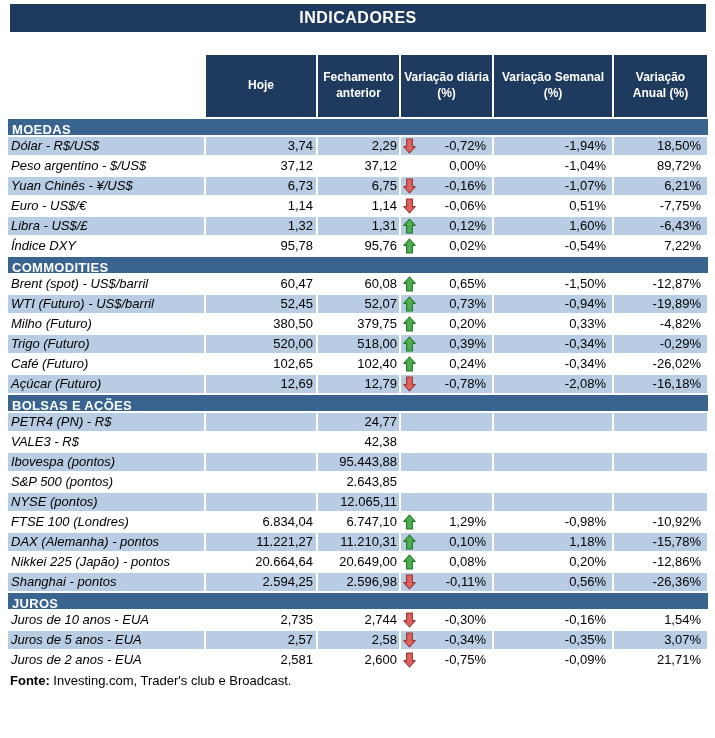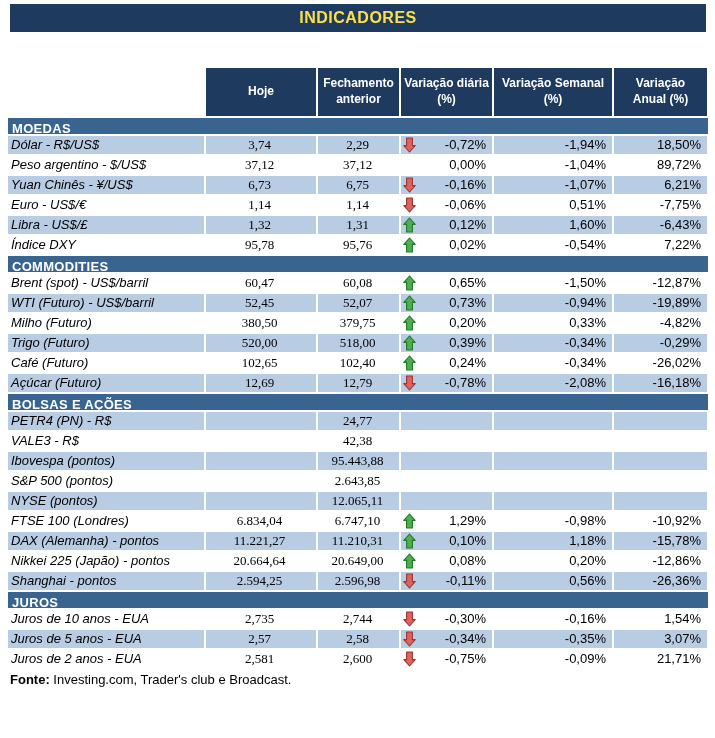--- a/index.html
+++ b/index.html
@@ -7,34 +7,34 @@
     width:715px;height:738px;overflow:hidden;
     font-family:"Liberation Sans",sans-serif;
     color:#000;
     -webkit-font-smoothing:antialiased;
   }
   .page{padding:4px 0 0 8px;width:700px;}
 
   
   .title-bar{
     margin-left:2px;width:696px;height:28px;
-    background:#1F3A5F;color:#fde047;
+    background:#1F3A5F;color:#ffffff;
     font-size:16px;font-weight:bold;letter-spacing:.5px;
     display:flex;align-items:center;justify-content:center;
   }
 
   
   .grid{
     display:grid;
     grid-template-columns:196px 110px 81px 91px 118px 93px;
     column-gap:2px;
   }
 
   
-  .col-headers{margin-top:36px;height:48px;}
+  .col-headers{margin-top:23px;height:62px;}
   .hcell{
     background:#1F3A5F;color:#fff;
     font-size:12px;font-weight:bold;line-height:1.3;
     display:flex;flex-direction:column;align-items:center;justify-content:center;
     text-align:center;white-space:nowrap;
   }
   .hcell.spacer{background:transparent;}
 
   
   .section-bar{
@@ -42,21 +42,21 @@
     background:#38648F;color:#fff;
     font-size:13px;font-weight:bold;letter-spacing:.3px;
     padding:3px 18px 0 4px;box-sizing:border-box;
   }
 
   
   .row{height:18px;margin-bottom:2px;font-size:13px;line-height:18px;}
   .row .cell{background:transparent;overflow:hidden;white-space:nowrap;}
   .row.shaded .cell{background:#B8CCE4;}
   .c-label{padding-left:3px;box-sizing:border-box;font-style:italic;}
-  .c-num{text-align:center;padding-right:3px;box-sizing:border-box;font-family:Liberation Serif, serif;}
+  .c-num{text-align:right;padding-right:3px;box-sizing:border-box;}
   .c-fech{padding-right:2px;}
   .c-pct{text-align:right;padding-right:6px;box-sizing:border-box;}
   .c-vd{position:relative;text-align:right;padding-right:6px;box-sizing:border-box;}
   .arrow{position:absolute;left:2px;top:1px;width:13px;height:16px;display:block;}
   .arrow svg{display:block;}
 
   
   .footer{margin-top:3px;padding-left:2px;font-size:13px;height:18px;line-height:18px;}
   .footer .b{font-weight:bold;}
 </style>

